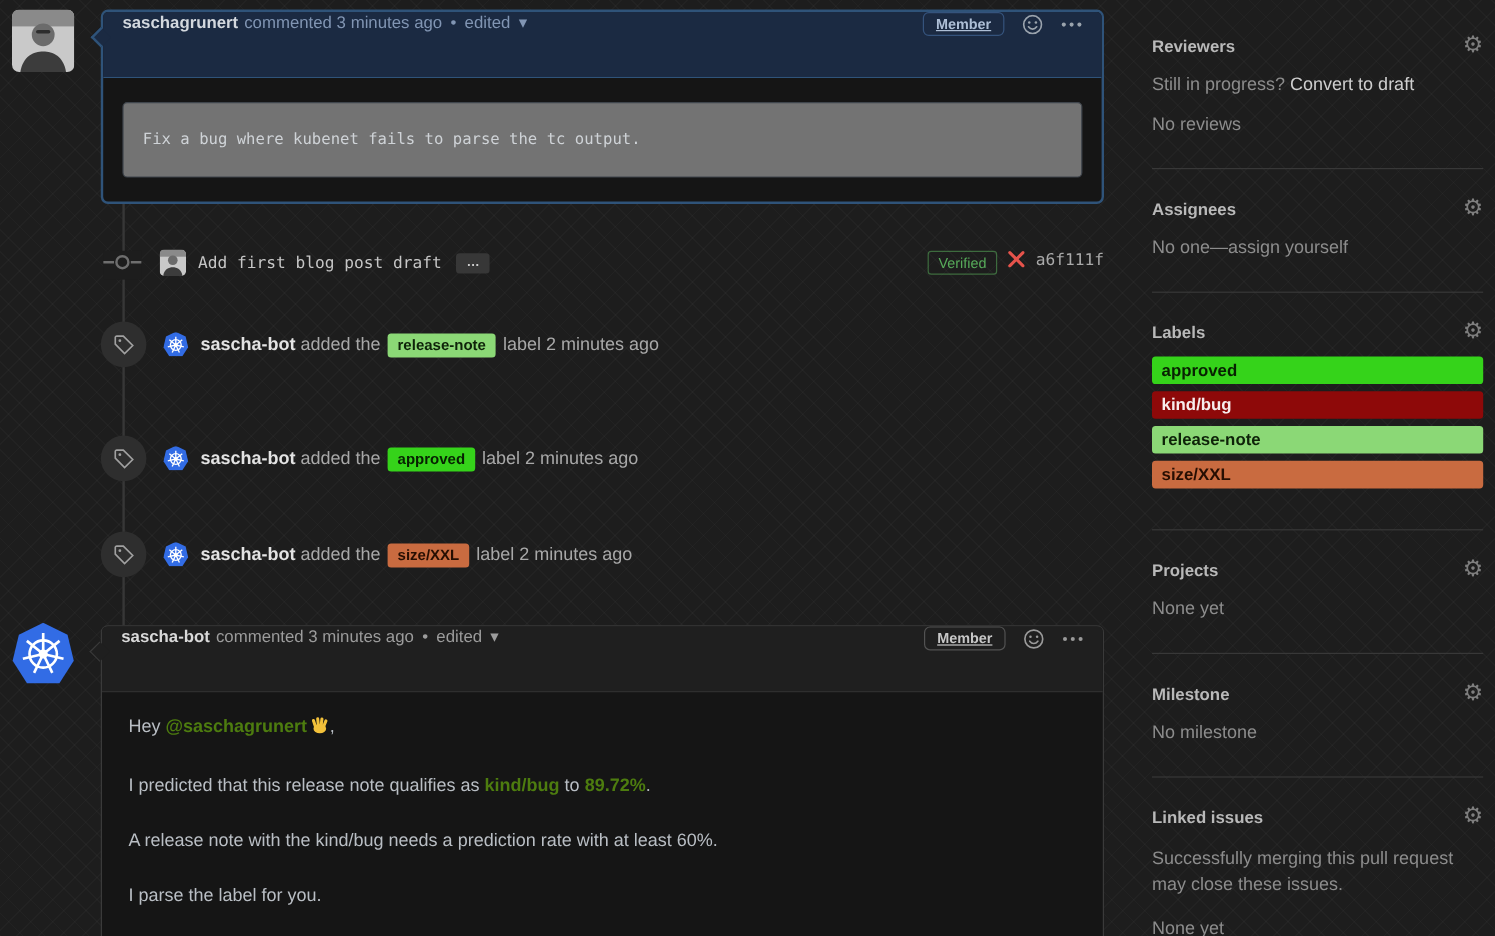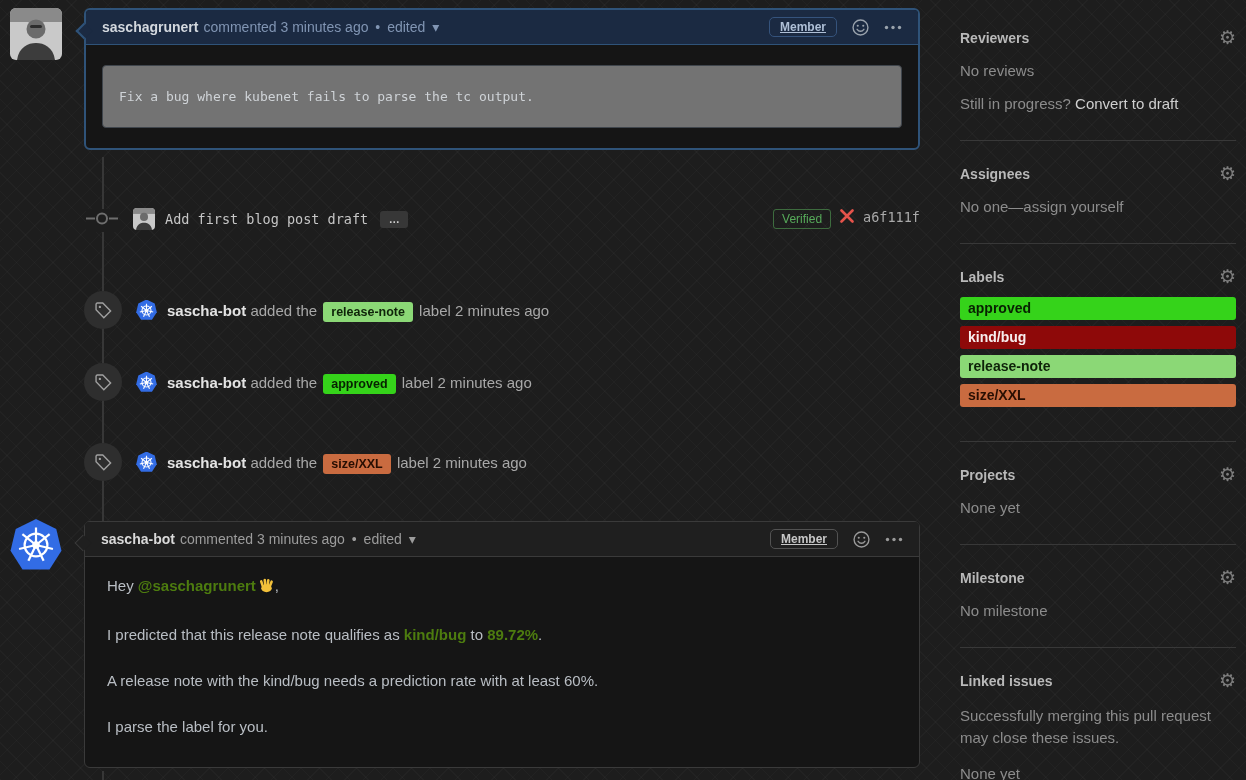--- a/index.html
+++ b/index.html
@@ -16,21 +16,21 @@
   .tl-bot { top: 771px; height: 9px; }
 
   .avatar-lg { position: absolute; left: 10px; width: 52px; height: 52px; border-radius: 6px; overflow: hidden; }
   .k8s-hept { background: #326ce5;
     clip-path: polygon(50% 0%, 89% 19%, 99% 61%, 76% 97%, 24% 97%, 1% 61%, 11% 19%);
     display: flex; align-items: center; justify-content: center; border-radius: 0; }
 
   .comment { position: absolute; left: 84px; width: 836px; border-radius: 6px; background: #151515; }
   .c1 { top: 8px; border: 2px solid #2f5379; }
   .c2 { top: 521px; border: 1px solid #3a3a3a; }
-  .comment-header { position: relative; display: flex; align-items: center; padding: 0 16px; height: 35px;
+  .comment-header { position: relative; display: flex; align-items: flex-start; padding: 0 16px; height: 55px;
     border-top-left-radius: 4px; border-top-right-radius: 4px; font-size: 14px; }
   .c1 .comment-header { background: #1b2a42; border-bottom: 1px solid #2f5379; color: #8195b3; }
   .c2 .comment-header { background: #1f1f1f; border-bottom: 1px solid #3a3a3a; color: #9c9c9c; }
   .arrow { position: absolute; width: 12px; height: 12px; transform: rotate(45deg); top: 15px; left: -8px; }
   .c1 .arrow { background: #1b2a42; border-left: 2px solid #2f5379; border-bottom: 2px solid #2f5379; }
   .c2 .arrow { background: #1f1f1f; border-left: 1px solid #3a3a3a; border-bottom: 1px solid #3a3a3a; }
   .author { font-weight: bold; margin-right: 5px; }
   .c1 .author { color: #d3d8de; } .c2 .author { color: #d9d9d9; }
   .meta-bits span { margin-right: 3px; }
   .hdr-actions { margin-left: auto; display: flex; align-items: center; gap: 15px; }
@@ -54,21 +54,21 @@
   .commit-avatar { width: 22px; height: 22px; border-radius: 4px; overflow: hidden; margin-right: 10px; }
   .commit-msg { font-family: "DejaVu Sans Mono", monospace; font-size: 13.5px; color: #c6c6c6; }
   .expand-btn { margin-left: 12px; background: #373737; color: #cdcdcd; border: none; border-radius: 3px;
     width: 28px; height: 17px; font-size: 11px; line-height: 9px; font-weight: bold; cursor: pointer; }
   .commit-right { margin-left: auto; display: flex; gap: 9px; }
   .verified-badge { color: #57ab5a; border: 1px solid rgba(87,171,90,0.55); border-radius: 3px;
     font-size: 12px; padding: 2px 8px; }
   .sha { font-family: "DejaVu Sans Mono", monospace; font-size: 13.5px; color: #a9a9a9; }
 
   .event-row { position: absolute; left: 84px; width: 836px; height: 38px; display: flex; align-items: center; }
-  .e1 { top: 291px; } .e2 { top: 363px; } .e3 { top: 443px; }
+  .e1 { top: 268px; } .e2 { top: 363px; } .e3 { top: 443px; }
   .tag-circle { width: 38px; height: 38px; border-radius: 50%; background: #2e2e2e;
     display: flex; align-items: center; justify-content: center; margin-right: 14px; }
   .bot-avatar-sm { width: 21px; height: 21px; margin-right: 10px; }
   .event-text { font-size: 15px; color: #a8a8a8; }
   .event-text .bold { color: #e3e3e3; font-weight: bold; }
   .inline-label { font-size: 12.5px; font-weight: bold; padding: 3px 8px; border-radius: 3px; margin: 0 2px; }
 
   .sidebar { position: absolute; left: 960px; top: 0; width: 276px; }
   .side-section { padding: 24px 0 28px; border-bottom: 1px solid #383838; }
   .side-section:first-child { padding-top: 29px; }
@@ -310,22 +310,22 @@
     </div>
   </div>
 
   <div class="sidebar">
 
     <div class="side-section">
       <div class="side-head">
         <span class="side-title">Reviewers</span>
         <span class="gear">⚙</span>
       </div>
+      <div class="side-muted"><span>Still in progress? </span><span class="side-link">Convert to draft</span></div>
       <div class="side-muted">No reviews</div>
-      <div class="side-muted"><span>Still in progress? </span><span class="side-link">Convert to draft</span></div>
     </div>
 
     <div class="side-section">
       <div class="side-head">
         <span class="side-title">Assignees</span>
         <span class="gear">⚙</span>
       </div>
       <div class="side-muted">No one—assign yourself</div>
     </div>
 

